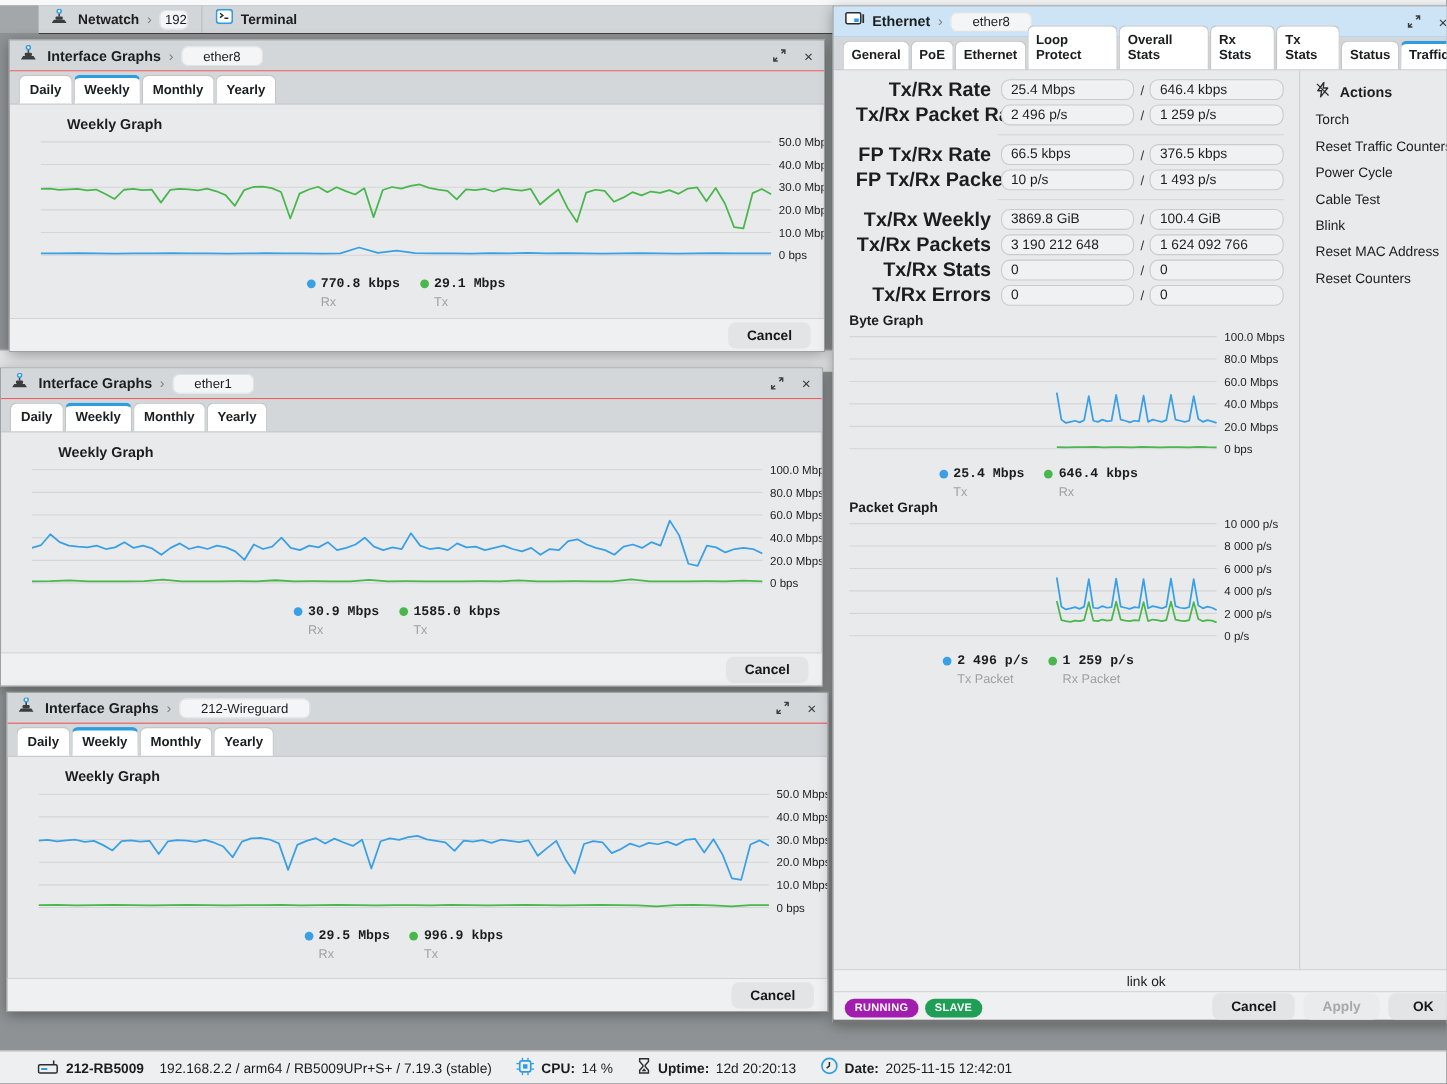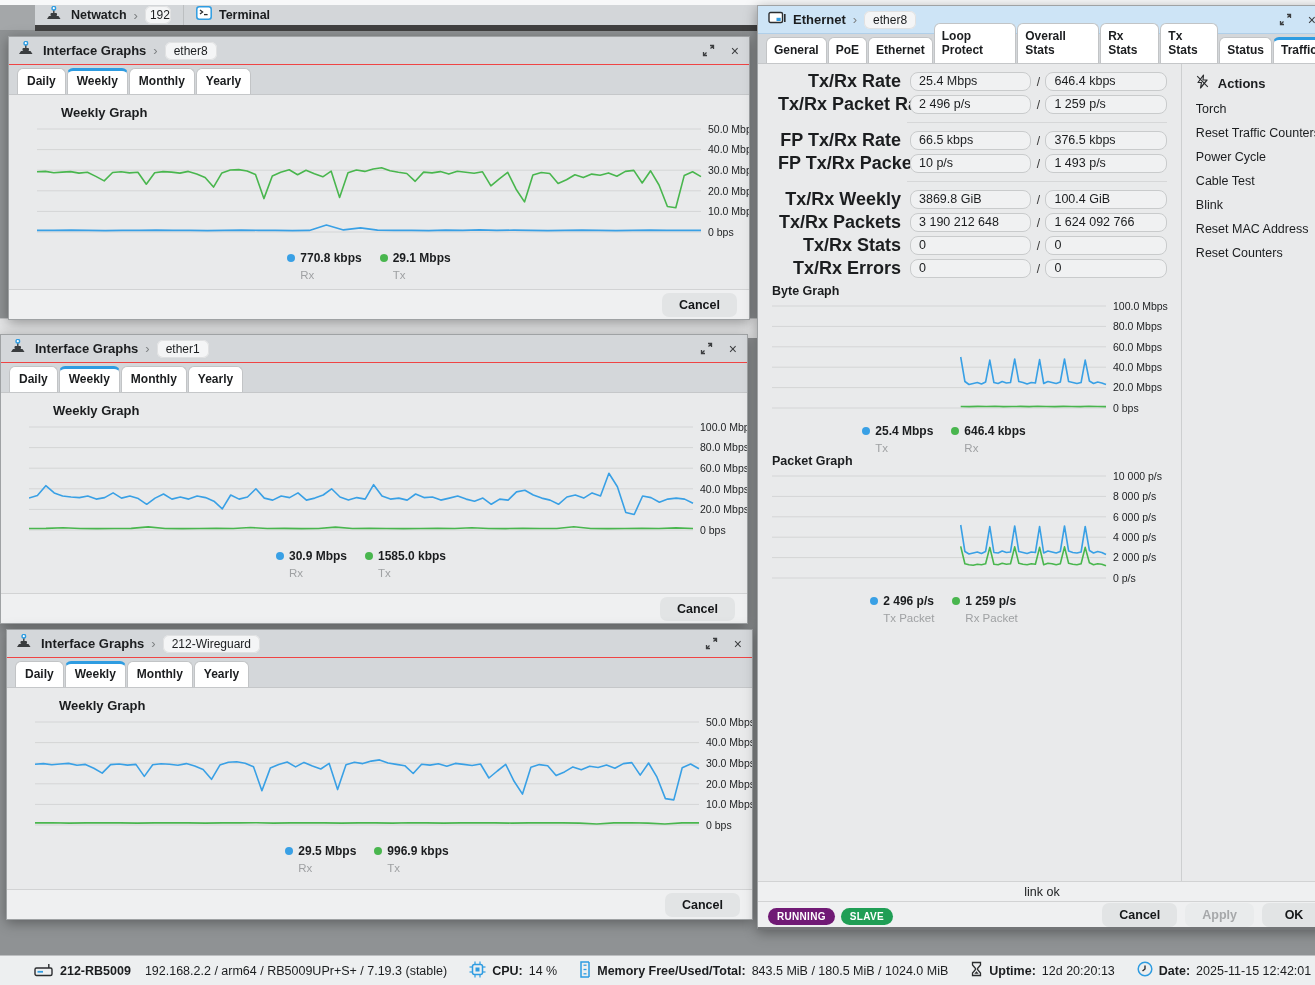--- a/index.html
+++ b/index.html
@@ -1,26 +1,26 @@
 <!DOCTYPE html>
 <html><head>
 <meta charset="utf-8">
 <style>
   * { margin:0; padding:0; box-sizing:border-box; }
   html,body { width:1315px; height:985px; overflow:hidden; }
   body { font-family:"Liberation Sans", sans-serif; background:#8f9294; color:#1b1d1f; position:relative; }
   .topstrip { position:absolute; left:0; top:0; width:1315px; height:5px; background:#f7f8f9; }
   .corner-block { position:absolute; left:0; top:5px; width:35px; height:26px; background:#a4a7a9; border-bottom:1px solid #8e9193; }
   .bg-sliver { position:absolute; left:0; top:318px; width:757px; height:20px; background:#e3e4e5; border-top:1px solid #bfc1c3; }
-  .topbar { position:absolute; left:35px; top:5px; width:722px; height:26px; background:#d3d6d9; border-bottom:6px solid #404040; display:flex; align-items:flex-start; }
+  .topbar { position:absolute; left:35px; top:5px; width:722px; height:26px; background:#d3d6d9; border-bottom:1px solid #404040; display:flex; align-items:flex-start; }
   .topbar .grp { display:flex; align-items:center; gap:7px; padding:0 12px; height:100%; }
   .topbar .grp + .grp { border-left:1px solid #bcbfc1; }
   .t-title { font-weight:700; font-size:12.5px; }
   .chev { color:#7d8082; font-size:13px; }
-  .chip { background:#f4f5f6; border-radius:6px; padding:2px 9px; font-size:12px; box-shadow: inset 0 0 0 1px #e0e1e2; white-space:nowrap; }
+  .chip { background:#f4f5f6; border-radius:6px; padding:2px 20px; font-size:12px; box-shadow: inset 0 0 0 1px #e0e1e2; white-space:nowrap; }
   .chip-clip { max-width:26px; overflow:hidden; padding:2px 5px; }
 
   .win { position:absolute; background:#e9eaeb; border:1px solid #9fa2a4; box-shadow:0 3px 12px rgba(0,0,0,.35); }
   .titlebar { height:28px; display:flex; align-items:center; gap:7px; padding:0 10px; background:#d4d7da; border-bottom:1px solid #ef4444; }
   .titlebar.blue { background:#cde4f6; border-bottom:1px solid #b0cfe9; }
   .win-title { font-weight:700; font-size:13px; }
   .spacer { flex:1; }
   .winbtn { color:#3b3d3f; margin-left:9px; font-size:14px; line-height:1; display:flex; align-items:center; }
   .tabrow { height:30px; background:#d4d7da; display:flex; align-items:flex-end; padding-left:8px; border-bottom:1px solid #c5c7c9; }
   .tab { background:#fff; border:1px solid #c2c4c6; border-bottom:none; border-radius:6px 6px 0 0; padding:5px 9px 6px; font-size:12px; font-weight:700; margin-right:1px; }
@@ -29,21 +29,21 @@
   .tabs-sm .tab.active { padding-top:3px; }
 
   .content { position:absolute; top:58px; left:0; right:0; bottom:30px; overflow:hidden; padding-top:10px; }
   .gtitle { font-size:13px; font-weight:600; margin-left:52px; height:17px; }
   svg.chart { display:block; margin:1px 0 0 28px; }
   .tick { font-size:10.5px; fill:#1d1f21; font-family:"Liberation Sans", sans-serif; }
   .legend { display:flex; justify-content:center; gap:18px; margin-left:28px; width:664px; margin-top:5px; }
   .legend.eth { width:344px; margin-left:14px; margin-top:2px; }
   .leg-top { display:flex; align-items:center; }
   .dot { width:8px; height:8px; border-radius:50%; display:inline-block; margin-right:5px; }
-  .leg-val { font-weight:700; font-size:12px; }
+  .leg-val { font-weight:700; font-size:12px;font-family:Liberation Mono, monospace; }
   .leg-sub { font-size:11.5px; color:#9fa1a3; margin-left:13px; margin-top:4px; }
   .footer { position:absolute; left:0; right:0; bottom:0; height:30px; background:#eff0f1; border-top:1px solid #d2d3d4; display:flex; align-items:center; justify-content:flex-end; padding:0 12px; }
   .btn { background:#e2e4e5; border:none; border-radius:7px; padding:5px 17px; font-weight:700; font-size:12.5px; font-family:inherit; color:#151719; }
   .btn.disabled { color:#a6a8aa; background:#e9ebec; }
 
   .eth-body { display:flex; height:817px; background:#e9eaeb; }
   .form-col { width:444px; padding-top:8px; }
   .frow { display:flex; align-items:center; height:19px; margin:0 14px 4px 8px; }
   .flabel { width:132px; text-align:right; font-weight:700; font-size:18px; padding-right:9px; white-space:nowrap;margin-left:12px; }
   .finput { background:#f0f1f2; border:1px solid #c9cbcc; border-radius:8px; height:19px; line-height:16px; padding:0 8px; font-size:12.5px; flex:1; white-space:nowrap; overflow:hidden; }
@@ -464,21 +464,21 @@
           <div class="action-item">Power Cycle</div>
           <div class="action-item">Cable Test</div>
           <div class="action-item">Blink</div>
           <div class="action-item">Reset MAC Address</div>
           <div class="action-item">Reset Counters</div>
         </div>
     </div>
   </div>
   <div class="link-strip">link ok</div>
   <div class="eth-footer">
-    <span><span class="badge" style="background: #701a75;">RUNNING</span><span class="badge" style="background: rgb(31, 158, 85);">SLAVE</span></span>
+    <span><span class="badge" style="background: #a21caf;">RUNNING</span><span class="badge" style="background: rgb(31, 158, 85);">SLAVE</span></span>
     <span class="spacer"></span>
     <button class="btn">Cancel</button>
     <button class="btn disabled">Apply</button>
     <button class="btn">OK</button>
   </div>
 </div>
 
 <div class="statusbar">
   <div class="sb-item" style="margin-right:14px">
     <span>
@@ -508,34 +508,20 @@
             <line x1="14" y1="6" x2="16.5" y2="6"></line>
             <line x1="14" y1="11" x2="16.5" y2="11"></line>
           </g>
         </svg>
     </span>
     <span class="sb-bold">CPU:</span>
     <span>14 %</span>
   </div>
   <div class="sb-item">
     <span>
-      <svg width="12" height="17" viewBox="0 0 12 17">
-          <path d="M10 1 H2 v15 h8 M10 1 v15" fill="none" stroke="#2e9ce1" stroke-width="1.5"></path>
-          <g stroke="#2e9ce1" stroke-width="1.3">
-            <line x1="4.5" y1="4.2" x2="7.5" y2="4.2"></line>
-            <line x1="4.5" y1="8.5" x2="7.5" y2="8.5"></line>
-            <line x1="4.5" y1="12.8" x2="7.5" y2="12.8"></line>
-          </g>
-        </svg>
-    </span>
-    <span class="sb-bold">Memory Free/Used/Total:</span>
-    <span>843.5 MiB / 180.5 MiB / 1024.0 MiB</span>
-  </div>
-  <div class="sb-item">
-    <span>
       <svg width="13" height="16" viewBox="0 0 13 16">
           <path d="M2.5 1.5 h8 v2.5 l-3 3.5 v1 l3 3.5 v2.5 h-8 v-2.5 l3-3.5 v-1 l-3-3.5 z" fill="none" stroke="#2b2d2f" stroke-width="1.3"></path>
           <path d="M4.3 12.8 h4.4 l-2.2-2.6 z" fill="#2b2d2f"></path>
         </svg>
     </span>
     <span class="sb-bold">Uptime:</span>
     <span>12d 20:20:13</span>
   </div>
   <div class="sb-item">
     <span>

